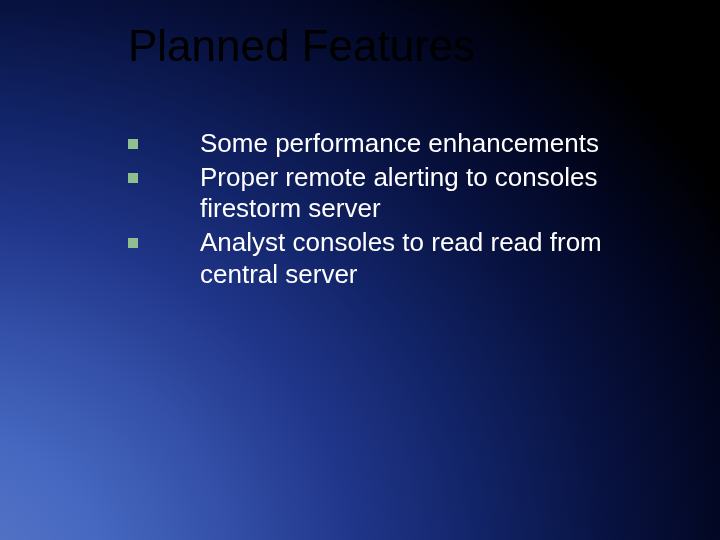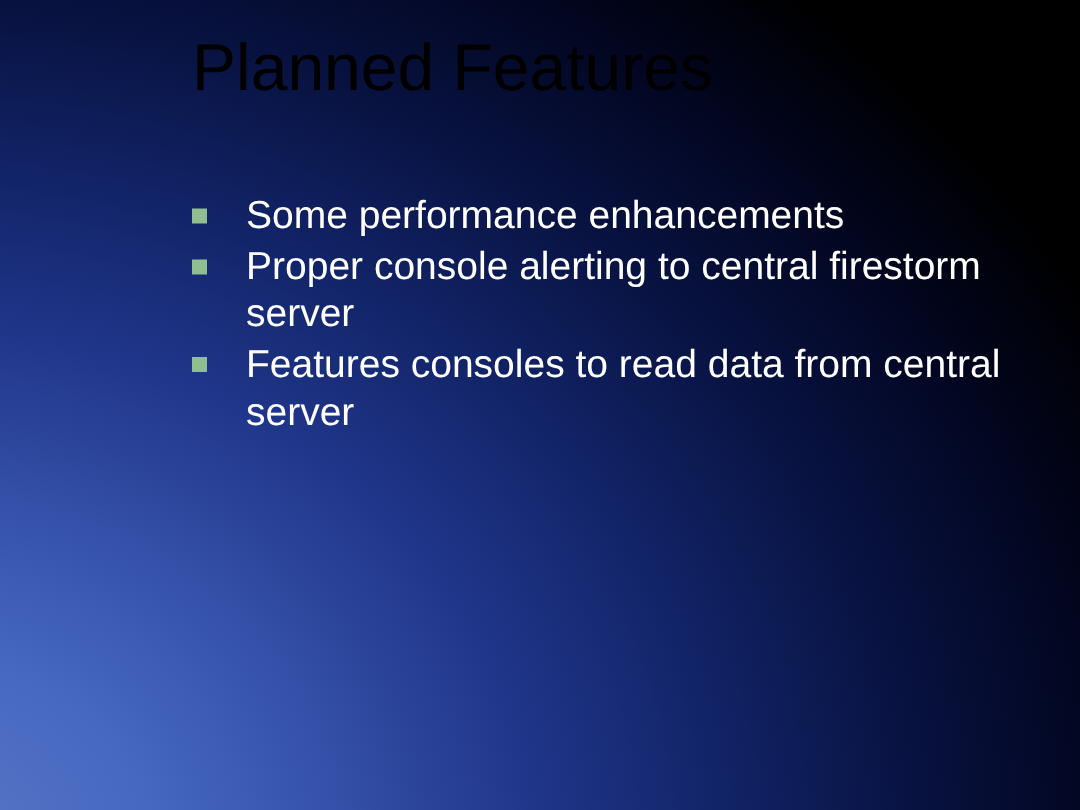--- a/index.html
+++ b/index.html
@@ -45,20 +45,21 @@
     left: 128px;
     right: 40px;
     color: #fff;
     font-size: 26px;
     line-height: 1.22;
   }
   .item {
     display: flex;
     align-items: flex-start;
     margin-bottom: 2px;
+    gap: 36px;
   }
   .bullet {
     flex: 0 0 auto;
     width: 10px;
     height: 10px;
     background: #8fbf8f;
     margin-top: 11px;
     margin-right: 26px;
   }
   .text {
@@ -73,20 +74,20 @@
 
   <div class="title">Planned Features</div>
 
   <div class="body">
     <div class="item">
       <div class="bullet"></div>
       <div class="text">Some performance enhancements</div>
     </div>
     <div class="item">
       <div class="bullet"></div>
-      <div class="text">Proper console alerting to central firestorm server</div>
+      <div class="text">Proper remote alerting to consoles firestorm server</div>
     </div>
     <div class="item">
       <div class="bullet"></div>
-      <div class="text">Features consoles to read data from central server</div>
+      <div class="text">Analyst consoles to read read from central server</div>
     </div>
   </div>
 </div>
 
 </body></html>

